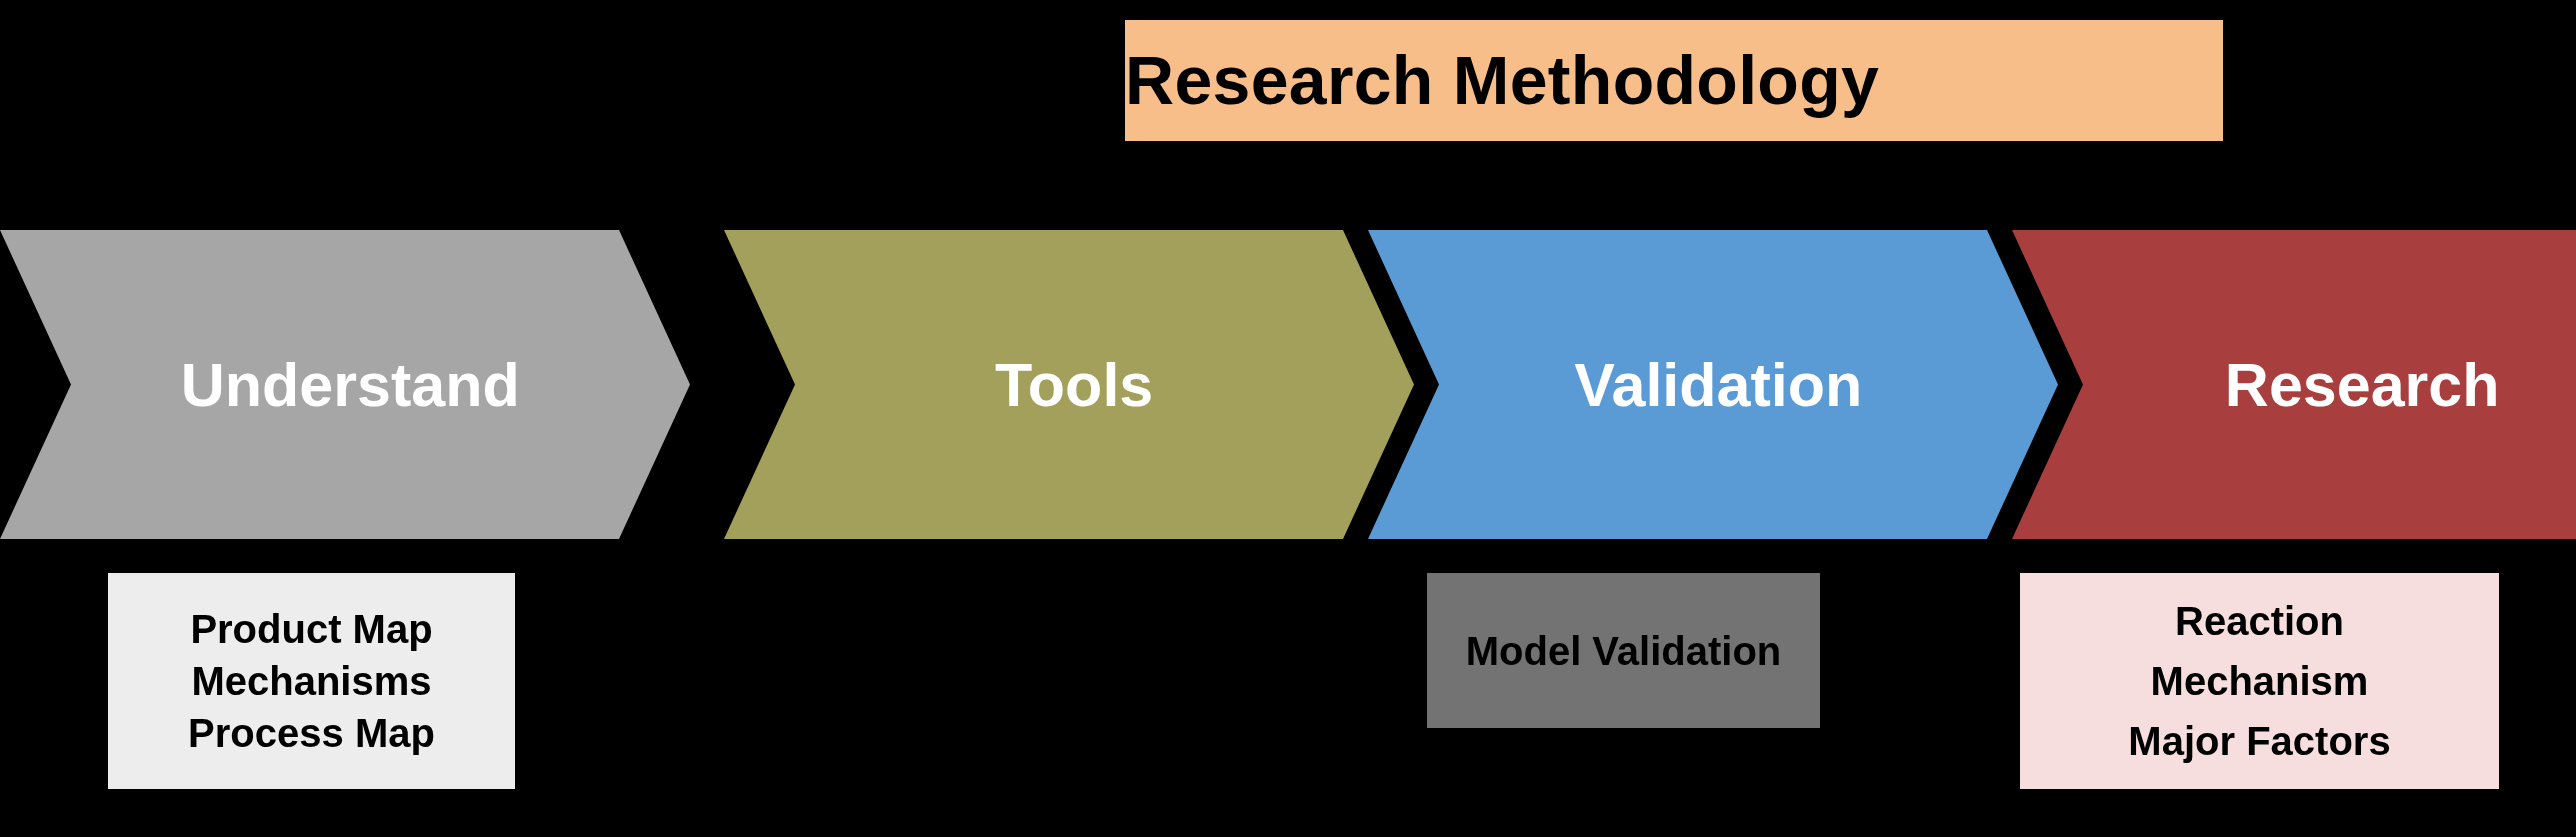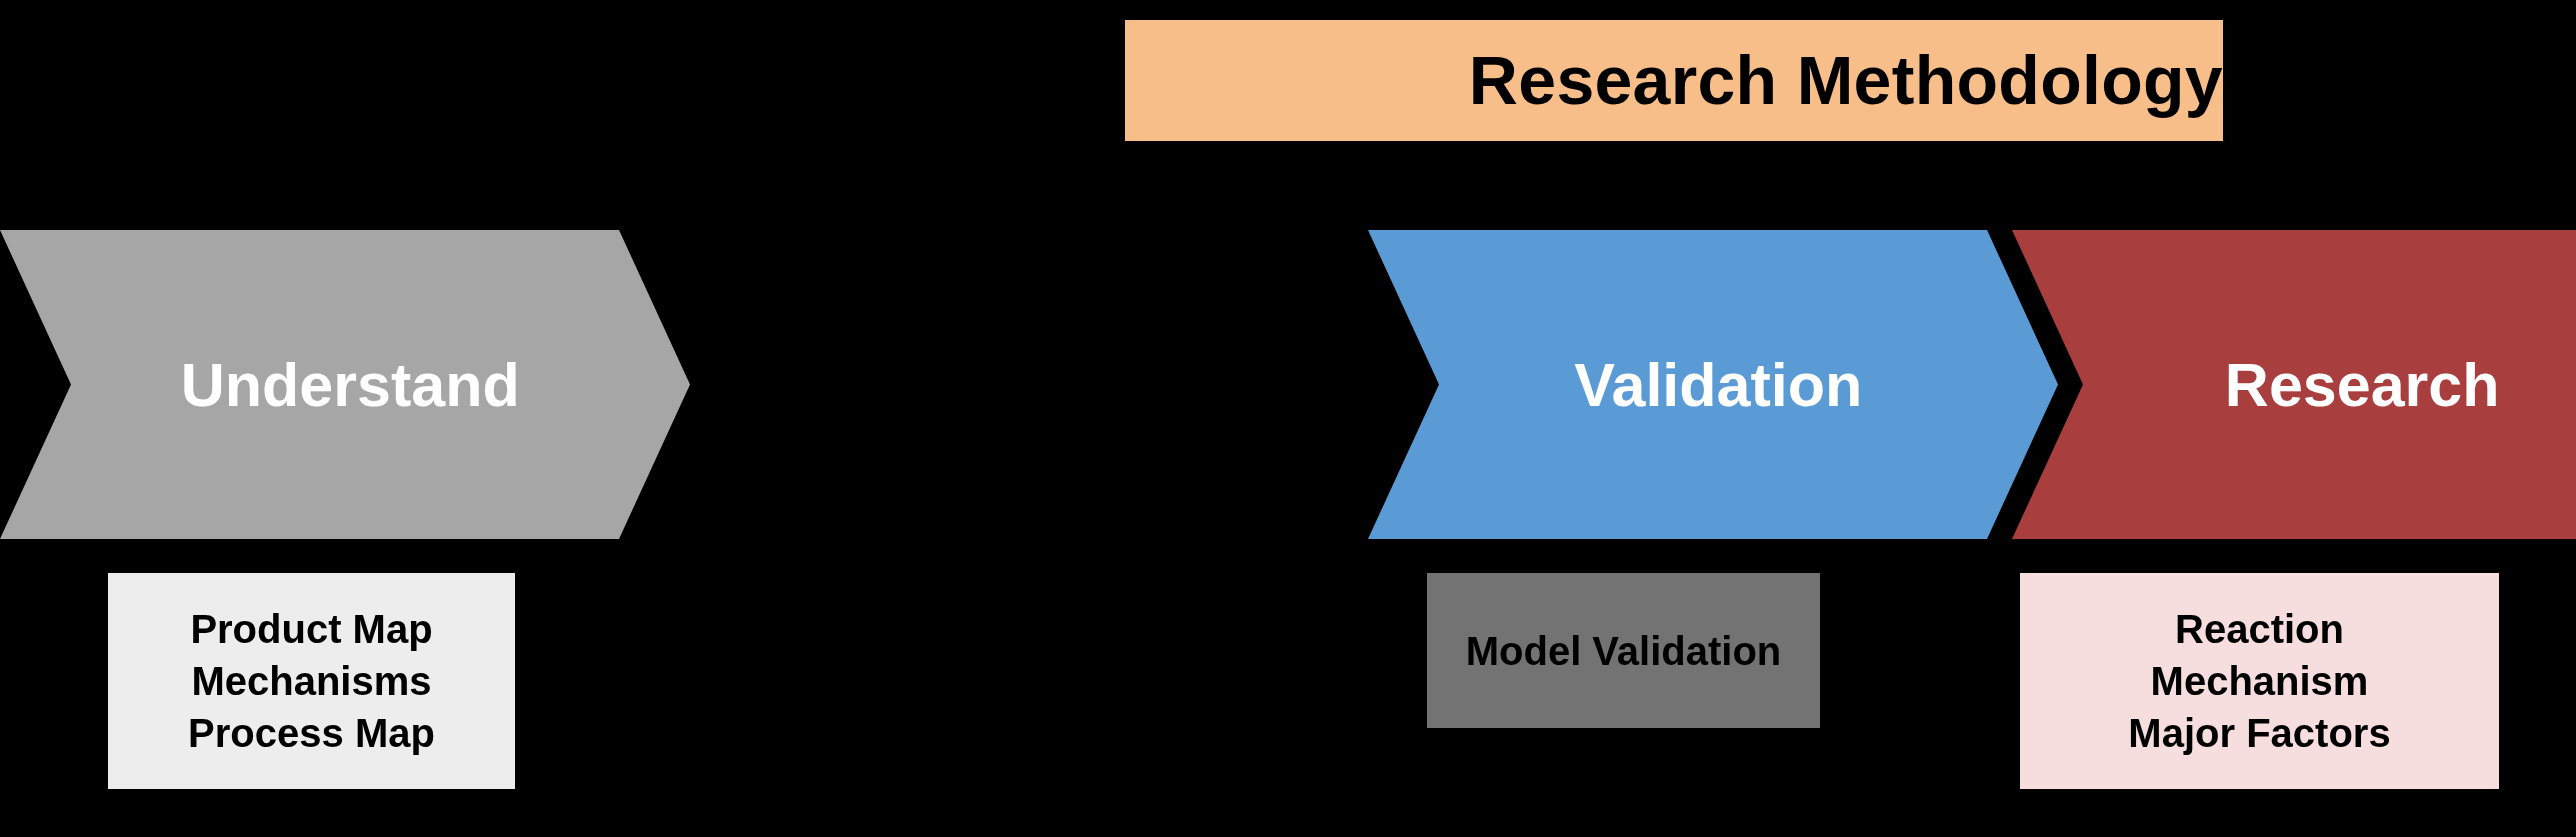--- a/index.html
+++ b/index.html
@@ -18,21 +18,21 @@
   
   #title-banner {
     position: absolute;
     left: 1125px;
     top: 19.6px;
     width: 1098px;
     height: 121px;
     background: #F7BE8A;
     display: flex;
     align-items: center;
-    justify-content: flex-end;
+    justify-content: flex-start;
   }
   #title-banner .title-text {
     font-size: 68px;
     font-weight: bold;
     color: #000000;
     letter-spacing: 0.3px;
     white-space: nowrap;
   }
 
   
@@ -92,38 +92,41 @@
 <body style="background: rgb(0, 0, 0);">
 
 <div id="title-banner" style="background: rgb(247, 190, 138);">
   <span class="title-text" style="color: rgb(0, 0, 0);">Research Methodology</span>
 </div>
 
 <div id="chevron-row">
   <div class="chevron" style="left: 0px; width: 690px; background: rgb(166, 166, 166);">
     <span class="chevron-label">Understand</span>
   </div>
+  <div class="chevron" style="left: 724px; width: 690px; background: rgb(162, 160, 90);">
+    <span class="chevron-label">Tools</span>
+  </div>
   <div class="chevron" style="left: 1368px; width: 690px; background: rgb(91, 155, 213);">
     <span class="chevron-label">Validation</span>
   </div>
   <div class="chevron" style="left: 2012px; width: 690px; background: rgb(169, 62, 62);">
     <span class="chevron-label">Research</span>
   </div>
 
 </div>
 
 <div id="caption-row">
   <div class="caption-box" style="left: 108px; width: 407px; height: 216px; background: rgb(237, 237, 237);">
       <span class="caption-line">Product Map</span>
       <span class="caption-line">Mechanisms</span>
       <span class="caption-line">Process Map</span>
     </div>
   <div class="caption-box" style="left: 1427px; width: 393px; height: 155px; background: #737373;">
       <span class="caption-line">Model Validation</span>
     </div>
-  <div class="caption-box" style="left: 2020px; width: 479px; height: 216px; background: rgb(246, 222, 222);">
+  <div class="caption-box" style="left: 2020px; width: 479px; height: 216px; background: rgb(246, 222, 222); gap: 8px;">
       <span class="caption-line">Reaction</span>
       <span class="caption-line">Mechanism</span>
       <span class="caption-line">Major Factors</span>
     </div>
 
 </div>
 
 
 </body></html>

